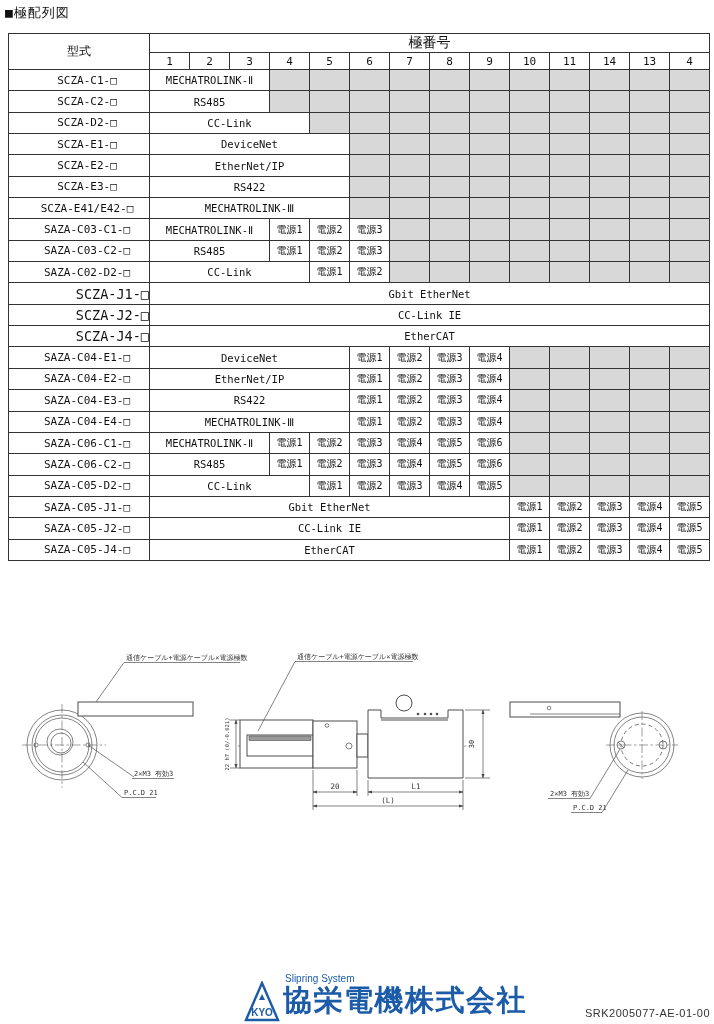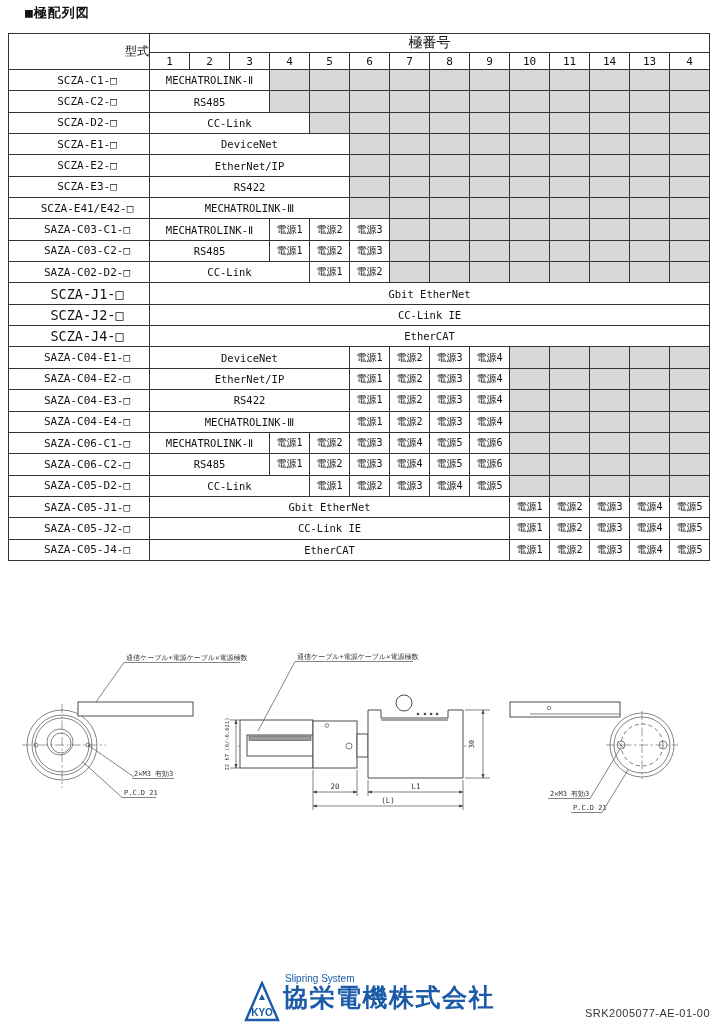--- a/index.html
+++ b/index.html
@@ -1,42 +1,42 @@
 <!DOCTYPE html>
 <html><head>
 <meta charset="utf-8">
 <style>
   html,body{margin:0;padding:0;background:#fff;}
   #page{position:relative;width:714px;height:1024px;background:#fff;overflow:hidden;
         font-family:"DejaVu Sans Mono","Liberation Sans",sans-serif;color:#111;}
   
-  #title{position:absolute;left:5px;top:4px;font-size:13px;font-weight:bold;letter-spacing:1px;margin-left:20px;}
+  #title{position:absolute;left:5px;top:4px;font-size:13px;font-weight:normal;letter-spacing:1px;}
   
   #tblwrap{position:absolute;left:8px;top:33px;}
   table{border-collapse:collapse;table-layout:fixed;width:701px;}
   td{border:1px solid #333;text-align:center;vertical-align:middle;padding:0;overflow:hidden;
      white-space:nowrap;font-size:10.5px;background:#fff;}
   tr.hdr1 td{height:14px;font-size:14px;}
   tr.hdr2 td{height:16px;font-size:11px;}
   tbody tr{height:21.35px;}
   td.model{font-size:11px;padding-left:16px;}
-  td.model.large{font-size:13.5px;}
+  td.model.large{font-size:13.5px;text-align:right;}
   td.power{font-size:10px;}
   td.gray{background:#d8d8d8;}
   
   #drawing{position:absolute;left:0;top:645px;}
   #drawing text{font-family:"DejaVu Sans Mono","Liberation Sans",sans-serif;fill:#333;}
   .ln{stroke:#4d4d4d;stroke-width:1;fill:none;}
   .thin{stroke:#4d4d4d;stroke-width:0.7;fill:none;}
   .wfill{fill:#fff;stroke:#4d4d4d;stroke-width:1;}
   .cl{stroke:#777;stroke-width:0.7;stroke-dasharray:9 2.5 2.5 2.5;fill:none;}
   .dash{stroke:#555;stroke-width:0.8;stroke-dasharray:4 3;fill:none;}
   
   #logo-mark{position:absolute;left:243px;top:981px;}
-  #company{position:absolute;left:283px;top:981px;font-size:25px;font-weight:bold;
+  #company{position:absolute;left:283px;top:981px;font-size:29px;font-weight:bold;
            color:#1b5ba8;letter-spacing:1.5px;font-family:"Liberation Sans",sans-serif;}
   #tagline{position:absolute;left:285px;top:973px;font-size:10px;color:#1b5ba8;
            font-family:"Liberation Sans",sans-serif;}
   #docnum{position:absolute;right:4px;top:1007px;font-size:11px;color:#333;
           font-family:"Liberation Sans",sans-serif;letter-spacing:0.5px;text-align:right;}
 </style>
 </head>
 <body>
 
 <div id="page">
@@ -57,21 +57,21 @@
           <col style="width: 40px;">
           <col style="width: 40px;">
           <col style="width: 40px;">
           <col style="width: 40px;">
           <col style="width: 40px;">
           <col style="width: 40px;">
           <col style="width: 40px;">
         </colgroup>
       <thead>
         <tr class="hdr1">
-          <td rowspan="2" style="font-size:12px;text-align:right;">型式</td>
+          <td rowspan="2" style="font-size:12px;">型式</td>
           <td colspan="14">極番号</td>
         </tr>
         <tr class="hdr2" id="numrow">
             <td>1</td>
             <td>2</td>
             <td>3</td>
             <td>4</td>
             <td>5</td>
             <td>6</td>
             <td>7</td>

